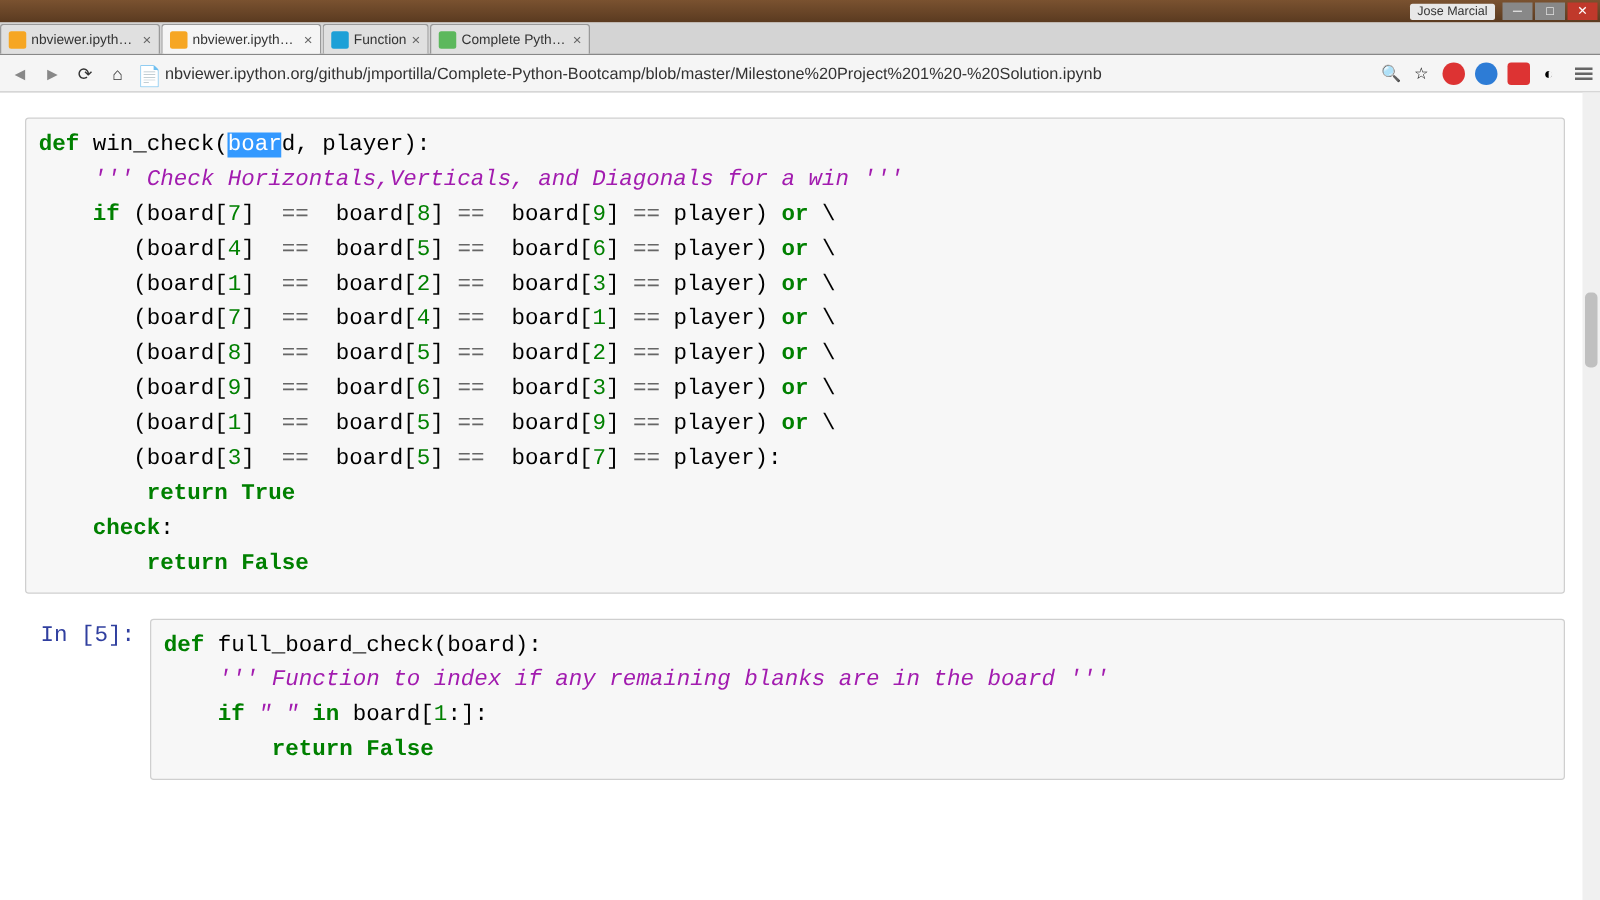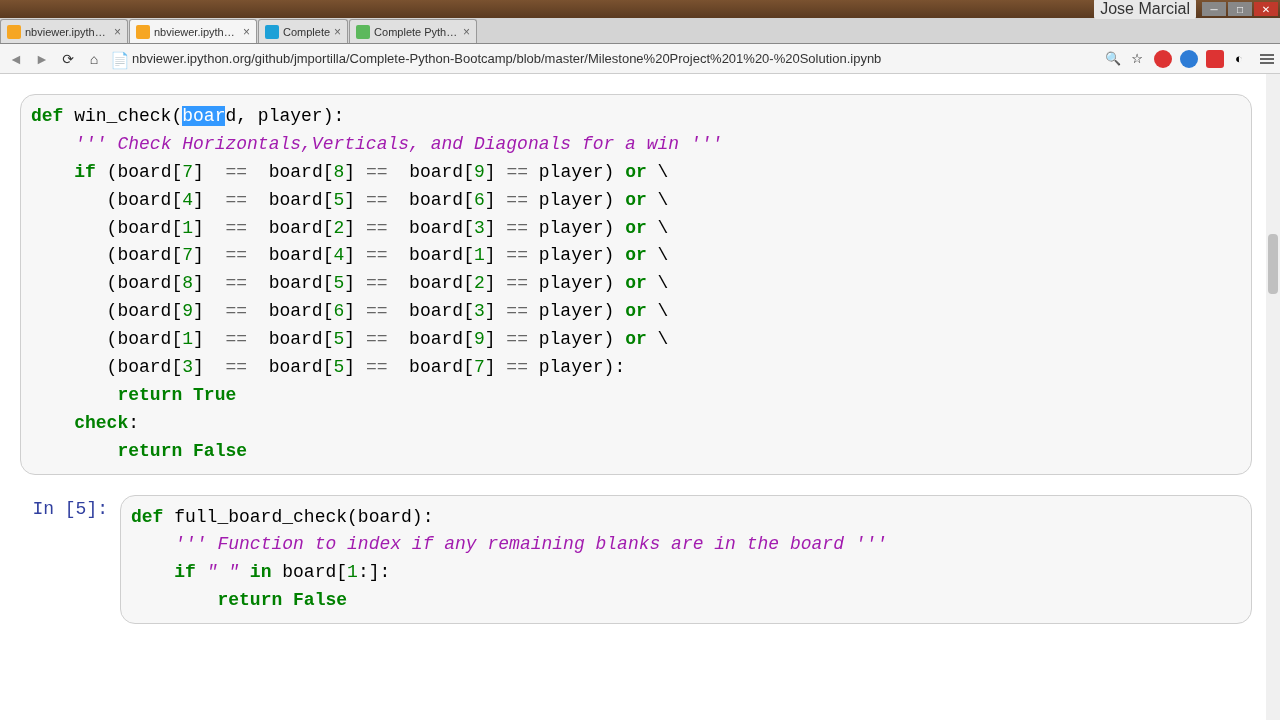--- a/index.html
+++ b/index.html
@@ -1,19 +1,19 @@
 <!DOCTYPE html>
 <html><head>
 <meta charset="utf-8">
 <style>
   * { margin: 0; padding: 0; box-sizing: border-box; }
   body { font-family: Arial, sans-serif; background: #fff; width: 1280px; height: 720px; overflow: hidden; }
   
   .titlebar { height: 18px; background: linear-gradient(180deg, #7a5230 0%, #5a3a20 100%); display: flex; justify-content: flex-end; align-items: center; padding: 0 2px; }
-  .user-label { background: #e8e8e8; color: #333; font-size: 16px; padding: 1px 6px; margin-right: 4px; border-radius: 2px; }
+  .user-label { background: #e8e8e8; color: #333; font-size: 10px; padding: 1px 6px; margin-right: 4px; border-radius: 2px; }
   .win-btn { width: 24px; height: 14px; margin-left: 2px; display: flex; align-items: center; justify-content: center; font-size: 10px; color: #fff; }
   .win-min { background: #888; }
   .win-max { background: #888; }
   .win-close { background: #c0392b; }
   
   .tabbar { height: 26px; background: #d4d4d4; display: flex; align-items: flex-end; border-bottom: 1px solid #888; }
   .tab { height: 24px; background: #f5f5f5; border: 1px solid #999; border-bottom: none; border-radius: 3px 3px 0 0; display: flex; align-items: center; padding: 0 6px; margin-right: 1px; font-size: 11px; color: #333; max-width: 128px; position: relative; }
   .tab.inactive { background: #e0e0e0; }
   .tab .favicon { width: 14px; height: 14px; margin-right: 4px; flex-shrink: 0; display: flex; align-items: center; justify-content: center; font-size: 10px; }
   .tab .tab-title { white-space: nowrap; overflow: hidden; text-overflow: ellipsis; flex: 1; }
@@ -32,21 +32,21 @@
   .menu-lines { display: flex; flex-direction: column; gap: 2px; margin-left: 6px; }
   .menu-lines span { width: 14px; height: 2px; background: #666; }
   
   .content { height: calc(720px - 18px - 26px - 30px); overflow-y: auto; padding: 20px 28px 0 20px; position: relative; }
   .scrollbar-track { position: absolute; right: 0; top: 74px; width: 14px; height: calc(720px - 74px); background: #f0f0f0; }
   .scrollbar-thumb { position: absolute; right: 2px; width: 10px; background: #c0c0c0; border-radius: 4px; }
   
   .cell { display: flex; margin-bottom: 20px; }
   .prompt { width: 100px; text-align: right; padding-right: 12px; font-family: 'Courier New', monospace; font-size: 18px; color: #303F9F; padding-top: 4px; }
   .cell-body { flex: 1; }
-  .code-box { border: 1px solid #cfcfcf; border-radius: 15px; background: #f7f7f7; padding: 8px 10px; font-family: 'Courier New', monospace; font-size: 18px; line-height: 1.55; white-space: pre; overflow-x: auto; color: #000; }
+  .code-box { border: 1px solid #cfcfcf; border-radius: 3px; background: #f7f7f7; padding: 8px 10px; font-family: 'Courier New', monospace; font-size: 18px; line-height: 1.55; white-space: pre; overflow-x: auto; color: #000; }
   
   .kw-green { color: #008000; font-weight: bold; }
   .docstr { color: #a21caf; font-style: italic; }
   .num { color: #008000; }
   .op { color: #666666; }
   .highlight { background: #3399ff; color: #fff; }
   
   .markdown { font-size: 21px; color: #000; padding: 10px 0 16px 0; line-height: 1.5; }
 </style>
 </head>
@@ -65,21 +65,21 @@
       <span class="tab-title">nbviewer.ipython.org/git</span>
       <span class="tab-close">×</span>
     </div>
     <div class="tab">
       <span class="favicon" style="background:#f6a623;border-radius:2px;"></span>
       <span class="tab-title">nbviewer.ipython.org/gith</span>
       <span class="tab-close">×</span>
     </div>
     <div class="tab inactive">
       <span class="favicon" style="background:#1da0d7;border-radius:2px;"></span>
-      <span class="tab-title">Complete</span>
+      <span class="tab-title">Function</span>
       <span class="tab-close">×</span>
     </div>
     <div class="tab inactive">
       <span class="favicon" style="background:#5cb85c;border-radius:2px;"></span>
       <span class="tab-title">Complete Python Bootcam</span>
       <span class="tab-close">×</span>
     </div>
   </div>
 
 <div class="addrbar">

